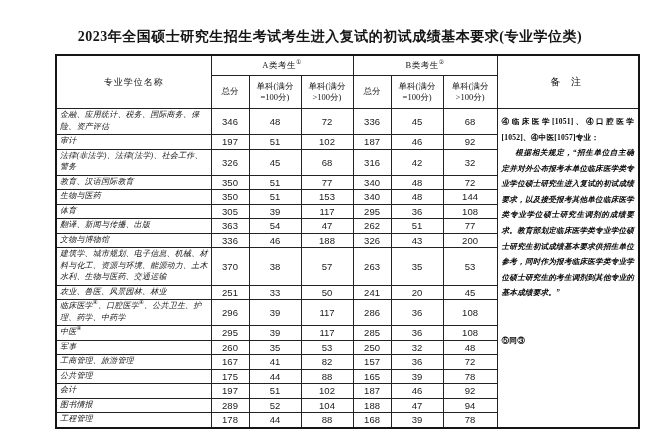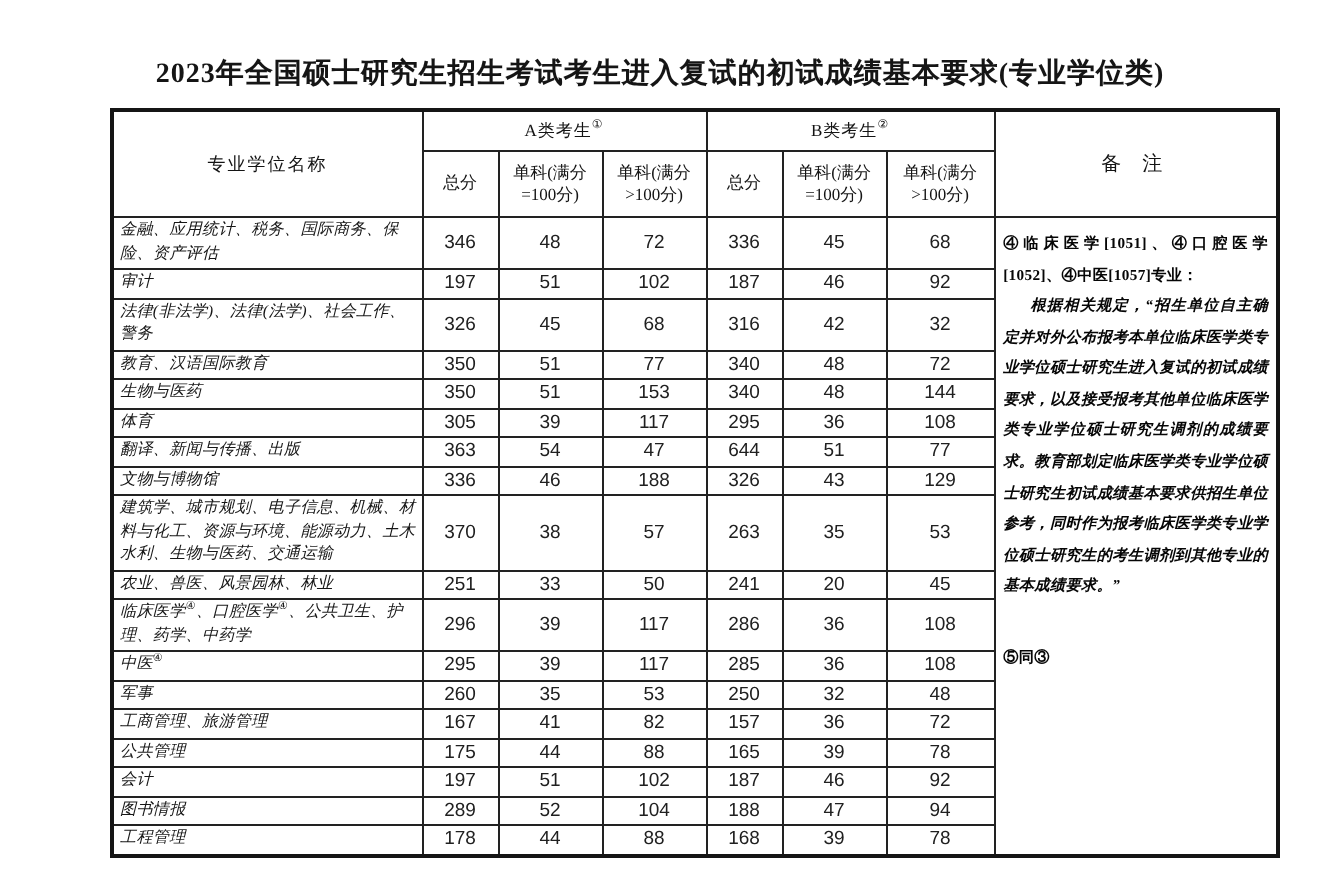--- a/index.html
+++ b/index.html
@@ -40,21 +40,21 @@
     font-size:9.5px;text-align:center;color:#202020;
     height:13px;letter-spacing:0;
   }
   td.remarks-cell{
     vertical-align:top;text-align:justify;
     padding:5px 4px 4px 4px;
     font-size:7.6px;font-weight:bold;line-height:2.05;color:#060606;
     letter-spacing:.2px;
   }
   td.remarks-cell .remarks-para{text-indent:1.8em;font-style:italic;}
-  td.remarks-cell .remarks-tail{margin-top:20px;}
+  td.remarks-cell .remarks-tail{margin-top:32px;}
 </style>
 </head>
 <body>
 
 <div class="page-title">2023年全国硕士研究生招生考试考生进入复试的初试成绩基本要求(专业学位类)</div>
 
 <table class="score-table">
   <colgroup>
     <col style="width:155px">
       <col style="width:38px">
@@ -143,32 +143,32 @@
         <td class="num-cell">117</td>
         <td class="num-cell">295</td>
         <td class="num-cell">36</td>
         <td class="num-cell">108</td>
       </tr>
       <tr>
         <td class="name-cell">翻译、新闻与传播、出版</td>
         <td class="num-cell">363</td>
         <td class="num-cell">54</td>
         <td class="num-cell">47</td>
-        <td class="num-cell">644</td>
+        <td class="num-cell">262</td>
         <td class="num-cell">51</td>
         <td class="num-cell">77</td>
       </tr>
       <tr>
         <td class="name-cell">文物与博物馆</td>
         <td class="num-cell">336</td>
         <td class="num-cell">46</td>
         <td class="num-cell">188</td>
         <td class="num-cell">326</td>
         <td class="num-cell">43</td>
-        <td class="num-cell">129</td>
+        <td class="num-cell">200</td>
       </tr>
       <tr>
         <td class="name-cell">建筑学、城市规划、电子信息、机械、材料与化工、资源与环境、能源动力、土木水利、生物与医药、交通运输</td>
         <td class="num-cell">370</td>
         <td class="num-cell">38</td>
         <td class="num-cell">57</td>
         <td class="num-cell">263</td>
         <td class="num-cell">35</td>
         <td class="num-cell">53</td>
       </tr>

